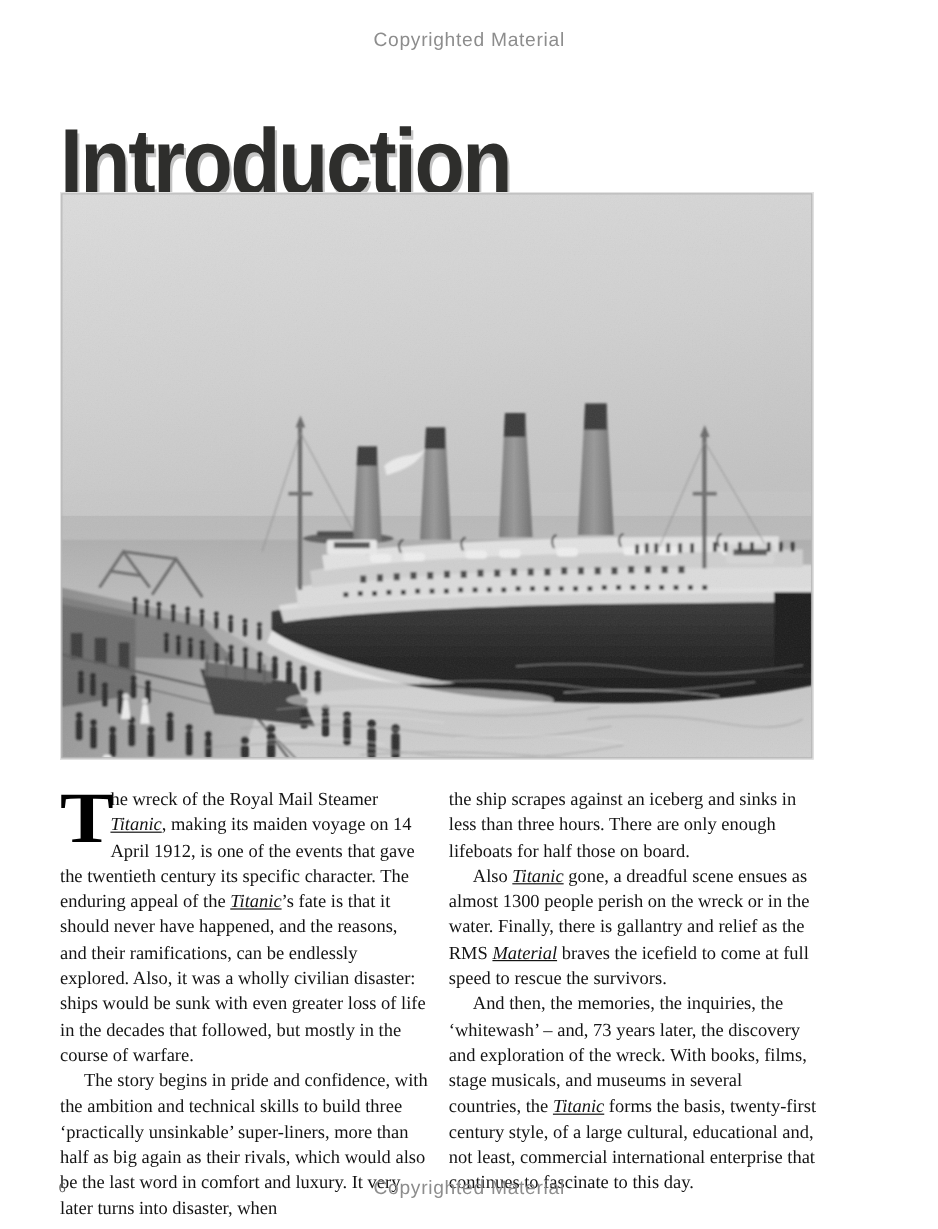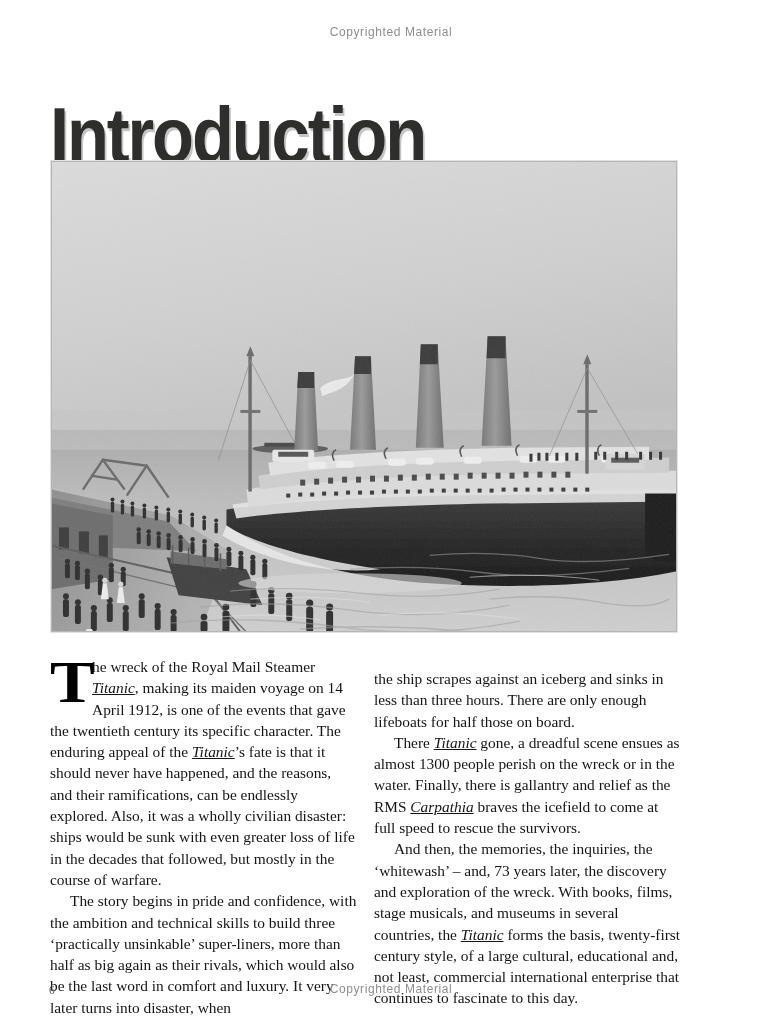--- a/index.html
+++ b/index.html
@@ -16,21 +16,21 @@
     font-family: "Liberation Serif", serif;
   }
 
   
   .running-head {
     position: absolute;
     left: 0;
     width: 782px;
     text-align: center;
     font-family: "Liberation Sans", sans-serif;
-    font-size: 12px;
+    font-size: 16px;
     letter-spacing: 0.6px;
     color: #8d8d8d;
   }
   .running-head.top { top: 25px; }
   .running-head.bottom { top: 982px; }
 
   .folio {
     position: absolute;
     left: 49px;
     top: 984px;
@@ -75,21 +75,21 @@
     position: absolute;
     top: 656px;
     width: 307px;
     font-family: "Liberation Serif", serif;
     font-size: 15.4px;
     line-height: 21.3px;
     color: #141414;
     text-align: left;
   }
   .col-left  { left: 50px; }
-  .col-right { left: 374px; margin-top: 12px; }
+  .col-right { left: 374px; }
 
   .col p { margin: 0; }
   .col p + p { text-indent: 20px; }
 
   .dropcap-para {
     position: relative;
     min-height: 64px;
   }
   .dropcap {
     float: left;
@@ -451,21 +451,21 @@
 
   <div class="col col-left">
     <p class="dropcap-para"><span class="dropcap">T</span><span>he wreck of the Royal Mail Steamer </span><span class="ital">Titanic</span><span>, making its maiden voyage on 14 April 1912, is one of the events that gave the twentieth century its specific character. The enduring appeal of the </span><span class="ital">Titanic</span><span>’s fate is that it should never have happened, and the reasons, and their ramifications, can be endlessly explored. Also, it was a wholly civilian disaster: ships would be sunk with even greater loss of life in the decades that followed, but mostly in the course of warfare.</span></p>
 
     <p>The story begins in pride and confidence, with the ambition and technical skills to build three ‘practically unsinkable’ super-liners, more than half as big again as their rivals, which would also be the last word in comfort and luxury. It very later turns into disaster, when</p>
   </div>
 
   <div class="col col-right">
     <p>the ship scrapes against an iceberg and sinks in less than three hours. There are only enough lifeboats for half those on board.</p>
 
-    <p><span>There </span><span class="ital">Titanic</span><span> gone, a dreadful scene ensues as almost 1300 people perish on the wreck or in the water. Finally, there is gallantry and relief as the RMS </span><span class="ital">Carpathia</span><span> braves the icefield to come at full speed to rescue the survivors.</span></p>
+    <p><span>Also </span><span class="ital">Titanic</span><span> gone, a dreadful scene ensues as almost 1300 people perish on the wreck or in the water. Finally, there is gallantry and relief as the RMS </span><span class="ital">Material</span><span> braves the icefield to come at full speed to rescue the survivors.</span></p>
 
     <p><span>And then, the memories, the inquiries, the ‘whitewash’ – and, 73 years later, the discovery and exploration of the wreck. With books, films, stage musicals, and museums in several countries, the </span><span class="ital">Titanic</span><span> forms the basis, twenty-first century style, of a large cultural, educational and, not least, commercial international enterprise that continues to fascinate to this day.</span></p>
   </div>
 
   <div class="folio">6</div>
 
   <div class="running-head bottom">Copyrighted Material</div>
 
 </div>
 

